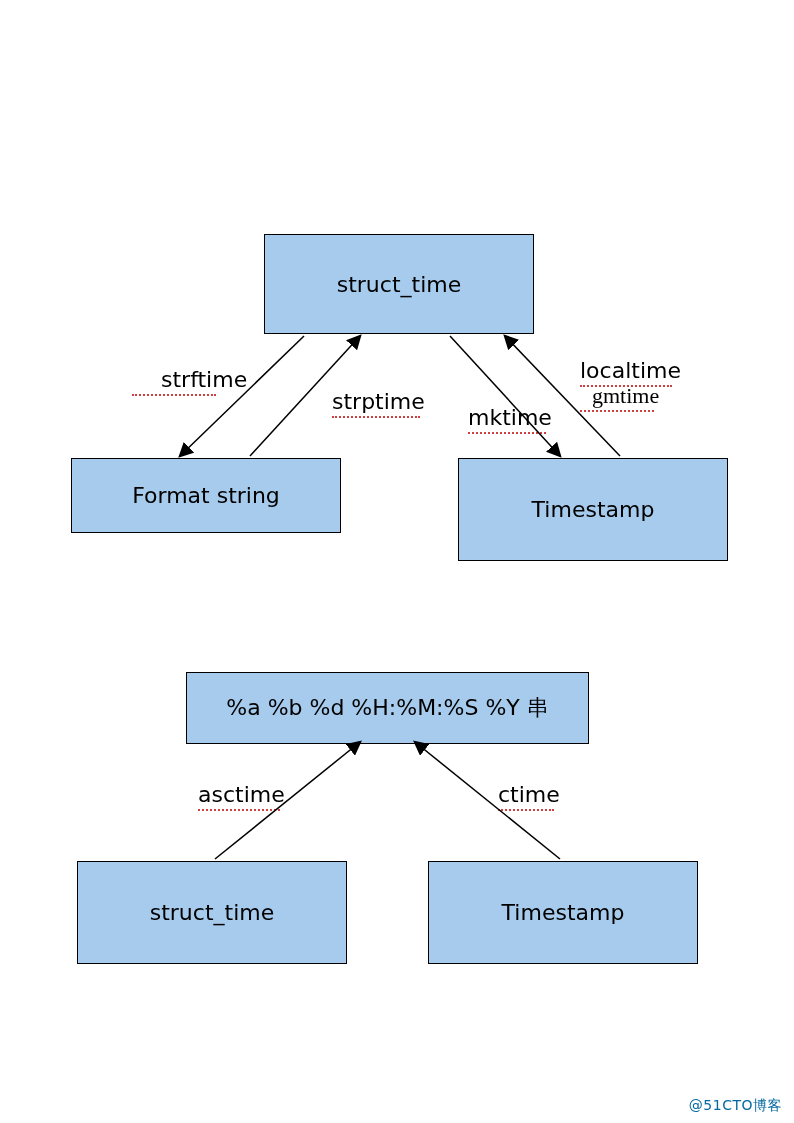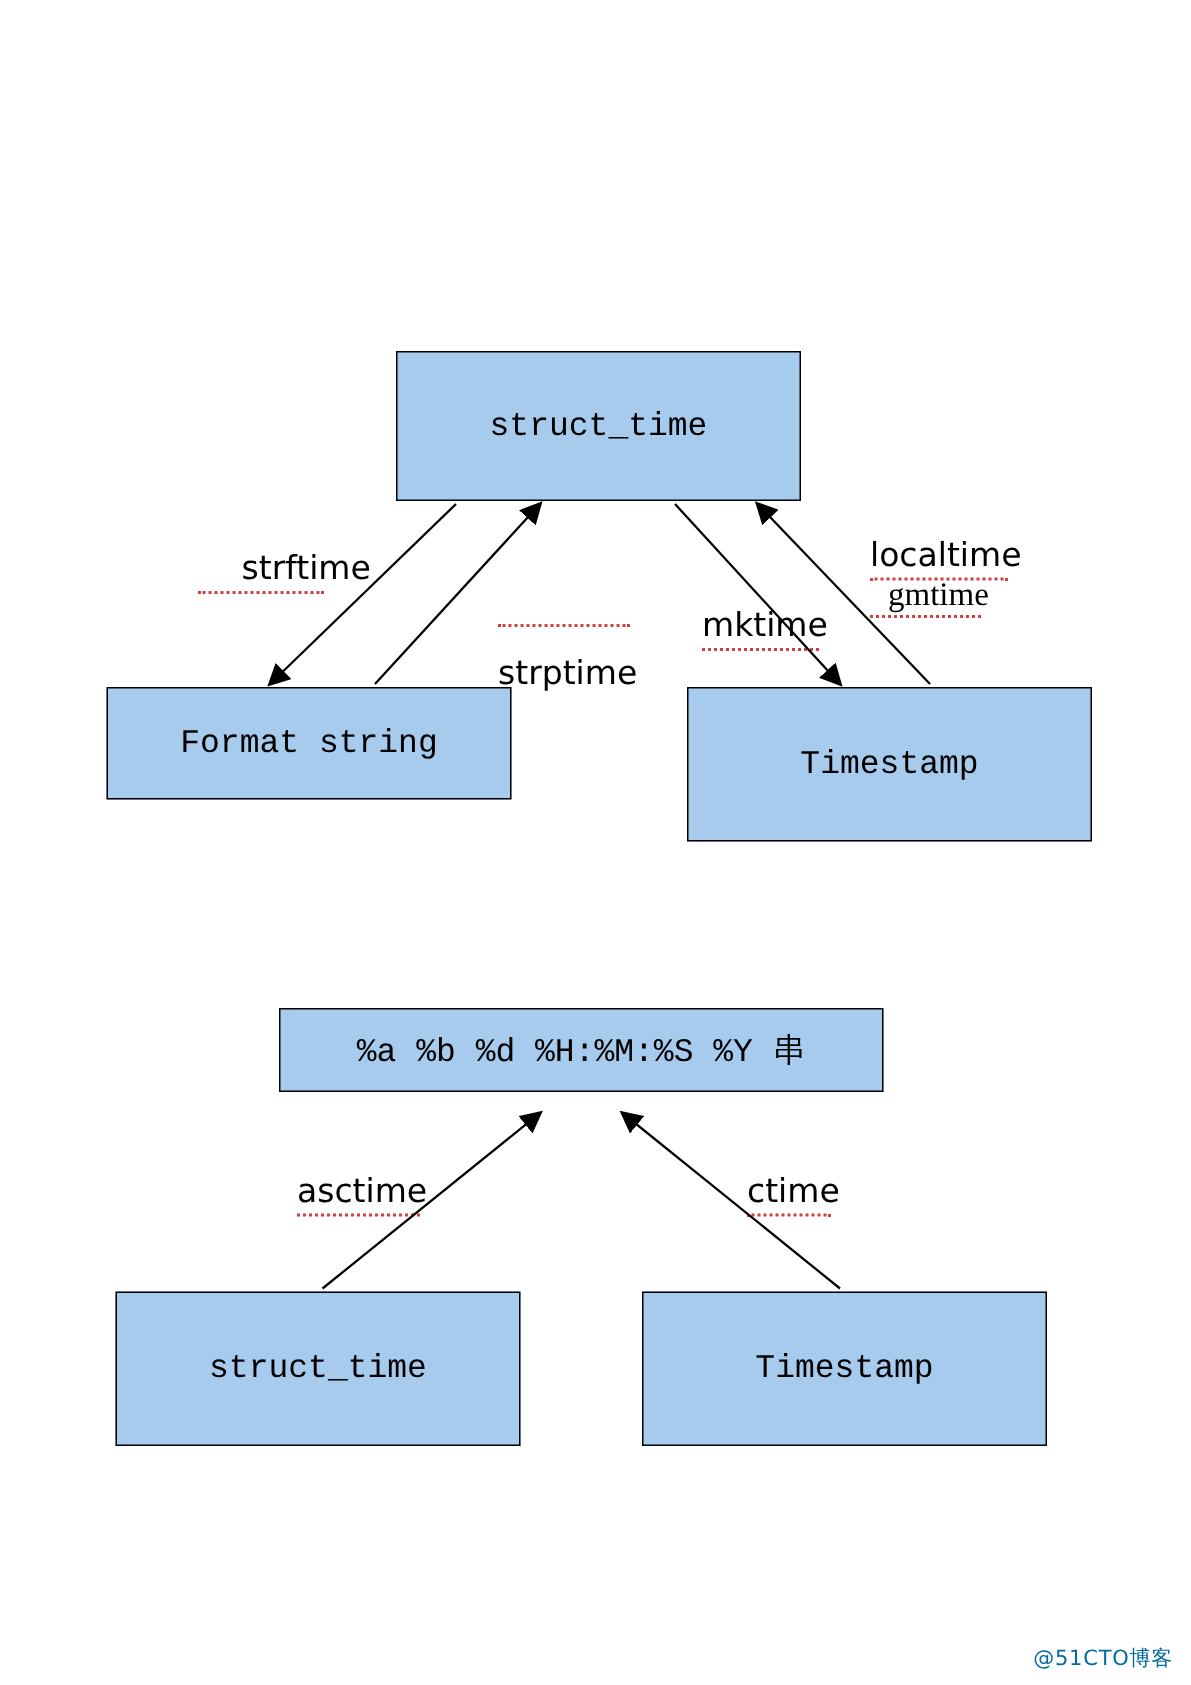--- a/index.html
+++ b/index.html
@@ -12,21 +12,20 @@
     }
     .box {
       position: absolute;
       background: #a6cbed;
       border: 1px solid #000000;
       display: flex;
       align-items: center;
       justify-content: center;
       font-size: 22px;
       color: #000000;
-      font-family: Liberation Mono, monospace;
     }
     .edge-label {
       position: absolute;
       font-size: 22px;
       color: #000000;
       background: transparent;
       white-space: nowrap;
     }
     .underline {
       position: absolute;
@@ -61,33 +60,33 @@
   <span>Format string</span>
 </div>
 
 <div class="box" style="left:458px; top:458px; width:270px; height:103px;">
   <span>Timestamp</span>
 </div>
 
 <div class="edge-label" style="left:132px; top:367px;margin-left:29px;">strftime</div>
 <div class="underline" style="left:132px; top:394px; width:84px;"></div>
 
-<div class="edge-label" style="left:332px; top:389px;margin-top:48px;">strptime</div>
+<div class="edge-label" style="left:332px; top:389px;">strptime</div>
 <div class="underline" style="left:332px; top:416px; width:88px;"></div>
 
 <div class="edge-label" style="left:468px; top:405px;">mktime</div>
 <div class="underline" style="left:468px; top:432px; width:78px;"></div>
 
 <div class="edge-label" style="left:580px; top:358px;">localtime</div>
 <div class="underline" style="left:580px; top:385px; width:92px;"></div>
 
 <div class="edge-label" style="left:592px; top:383px;font-family:Liberation Serif, serif;">gmtime</div>
 <div class="underline" style="left:580px; top:410px; width:74px;"></div>
 
-<div class="box" style="left:186px; top:672px; width:403px; height:56px;">
+<div class="box" style="left:186px; top:672px; width:403px; height:72px;">
   <span>%a %b %d %H:%M:%S %Y 串</span>
 </div>
 
 <div class="box" style="left:77px; top:861px; width:270px; height:103px;">
   <span>struct_time</span>
 </div>
 
 <div class="box" style="left:428px; top:861px; width:270px; height:103px;">
   <span>Timestamp</span>
 </div>

